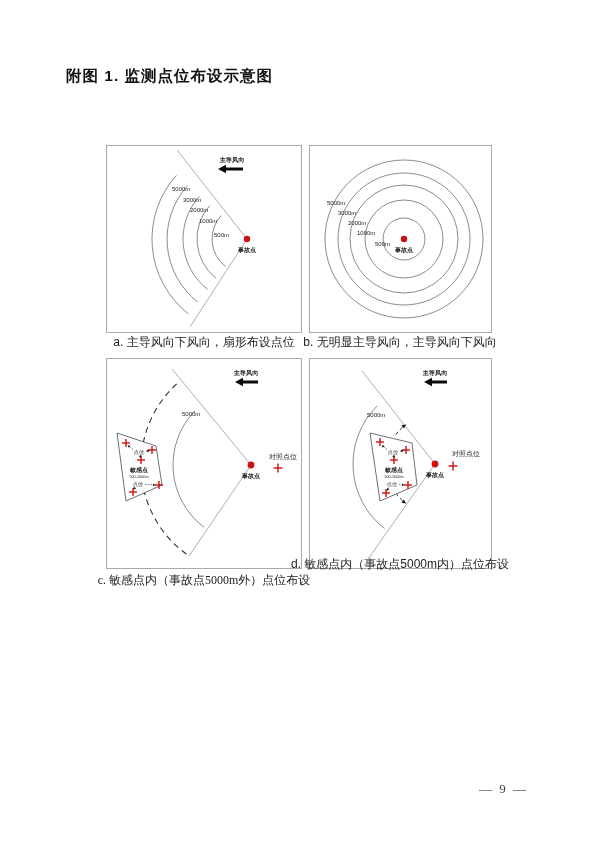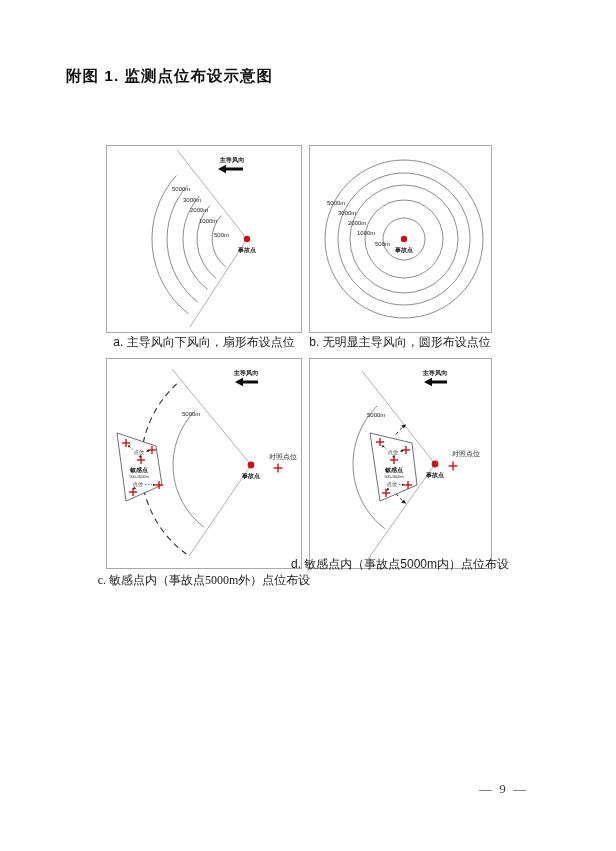--- a/index.html
+++ b/index.html
@@ -64,21 +64,21 @@
       </g>
       <text class="ringlabel" x="18" y="60">5000m</text>
       <text class="ringlabel" x="29" y="70">3000m</text>
       <text class="ringlabel" x="39" y="80">2000m</text>
       <text class="ringlabel" x="48" y="90">1000m</text>
       <text class="ringlabel" x="66" y="101">500m</text>
       <circle cx="95" cy="94" r="3.2" fill="#cf1010"></circle>
       <text class="boldlabel" x="95" y="107" text-anchor="middle">事故点</text>
     </svg>
   </div>
-  <div class="caption" style="left:400px;top:334px;">b. 无明显主导风向，圆形布设点位</div>
+  <div class="caption" style="left:400px;top:334px;">b. 无明显主导风向，主导风向下风向</div>
 
   <div class="panel" style="left:106px;top:358px;">
     <svg width="196" height="211" viewBox="0 0 196 211">
       <defs>
         <marker id="arrC" markerWidth="6" markerHeight="6" refX="4" refY="3" orient="auto">
           <path d="M0,0.6 L4.6,3 L0,5.4 Z" fill="#1f1f1f"></path>
         </marker>
       </defs>
       <rect x="0.5" y="0.5" width="195" height="210" fill="#fff" stroke="#a9a9a9" stroke-width="1"></rect>
       <text class="windlabel" x="140" y="17" text-anchor="middle">主导风向</text>

